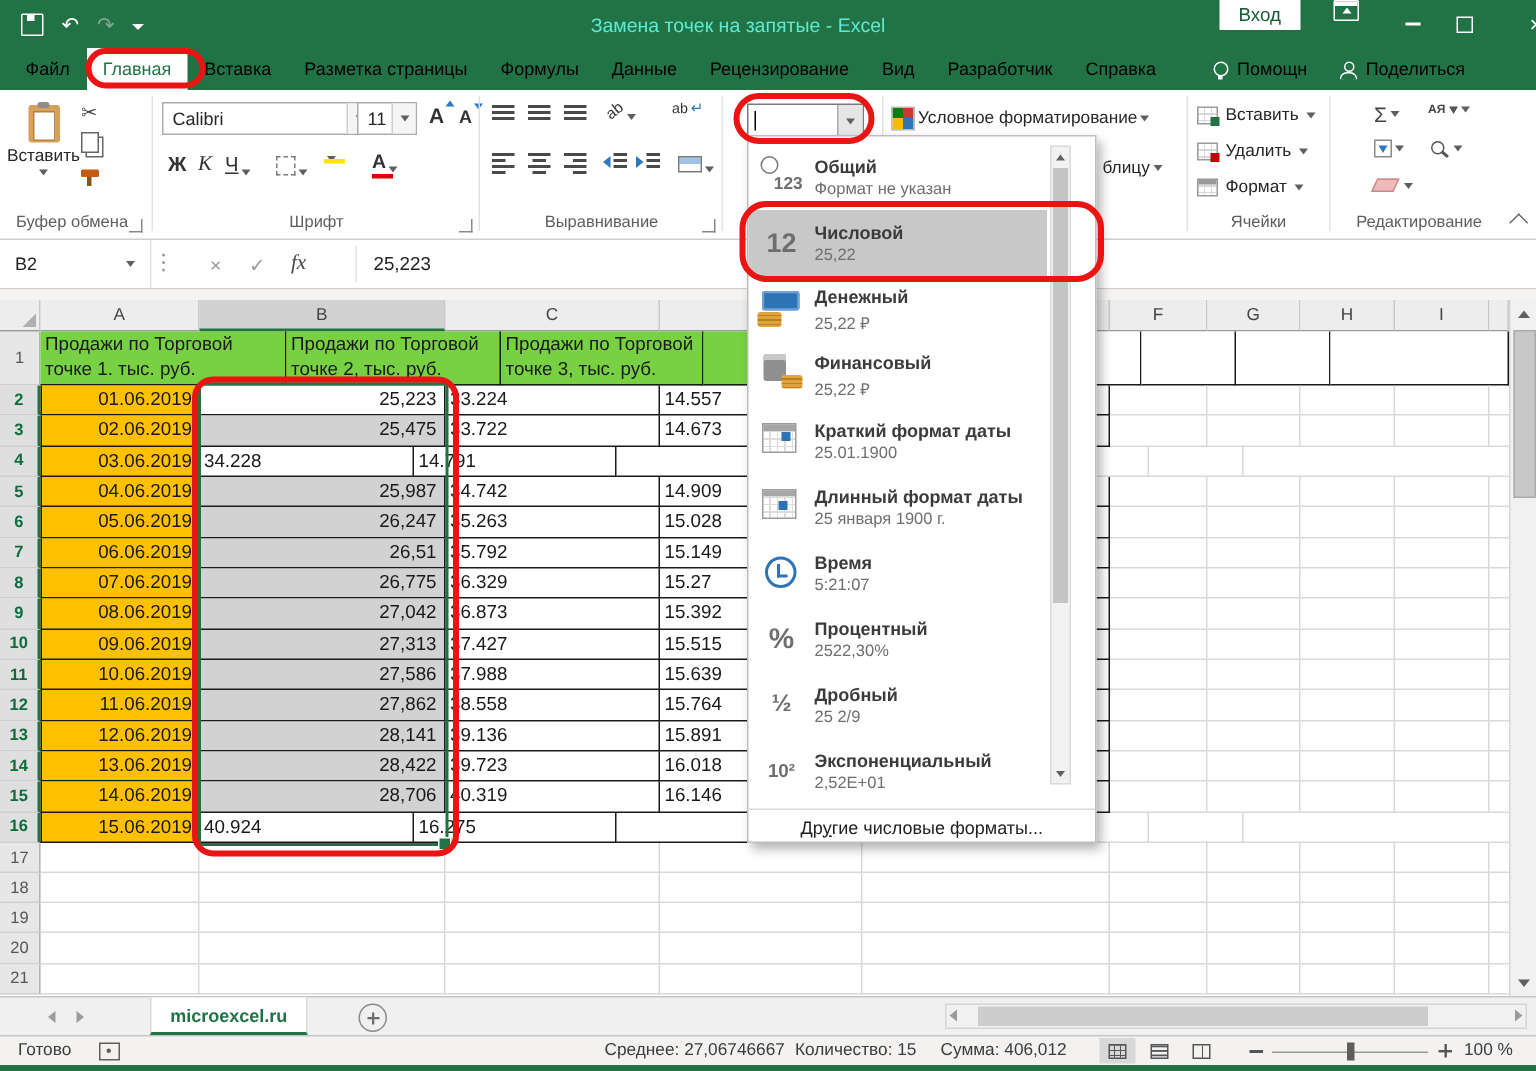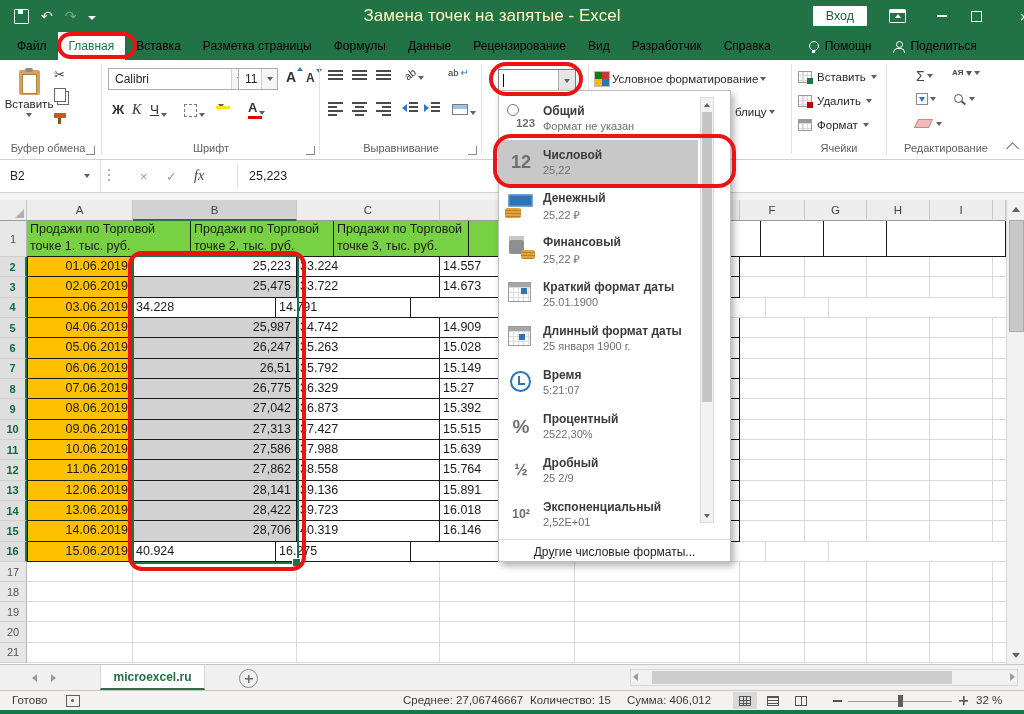--- a/index.html
+++ b/index.html
@@ -7,22 +7,22 @@
   .app{position:relative;width:1024px;height:714px;background:#fff;overflow:hidden;font-size:12px;color:#262626}
 
   
   .titlebar{position:absolute;left:0;top:0;width:100%;height:32px;background:#217346;color:#fff}
   .qat{position:absolute;left:14px;top:0;height:32px;display:flex;align-items:center;gap:12px}
   .floppy{width:13px;height:13px;border:1.5px solid #fff;border-radius:1px;position:relative}
   .floppy::after{content:"";position:absolute;left:3px;top:0;width:5px;height:4px;background:#fff}
   .uglyph{font-size:14px;color:#fff;line-height:1}
   .uglyph.dis{color:#7fa892}
   .qat-dd{width:0;height:0;border-left:4px solid transparent;border-right:4px solid transparent;border-top:4px solid #fff;position:relative;top:2px}
-  .tb-title{position:absolute;left:200px;right:240px;top:0;height:32px;display:flex;align-items:center;justify-content:center;font-size:17px;color:#fef9c3;white-space:nowrap}
-  .tb-right{position:absolute;right:0;top:0;height:32px;display:flex;align-items:center}
+  .tb-title{position:absolute;left:200px;right:240px;top:0;height:32px;display:flex;align-items:center;justify-content:center;font-size:13px;color:#5eead4;white-space:nowrap}
+  .tb-right{position:absolute;right:0;top:0;height:32px;display:flex;align-items:flex-start}
   .signin{background:#fff;color:#175B35;border:0;font-size:12.5px;font-family:inherit;padding:3px 13px;margin-right:22px}
   .rdo{width:15px;height:12px;border:1.2px solid #fff;border-radius:1px;position:relative;margin-right:22px}
   .rdo::before{content:"";position:absolute;left:0;top:0;right:0;height:3px;background:#fff}
   .rdo::after{content:"";position:absolute;left:4.5px;top:4px;width:0;height:0;border-left:3px solid transparent;border-right:3px solid transparent;border-bottom:4px solid #fff}
   .winbtn{width:32px;height:32px;display:flex;align-items:center;justify-content:center}
   .w-min{width:10px;height:1.5px;background:#fff;margin-right:4px}
   .w-max{width:9px;height:9px;border:1.2px solid #fff;margin:0 10px}
   .w-close{font-size:15px;color:#fff;margin:0 8px 0 40px}
 
   
@@ -876,21 +876,21 @@
     <span class="viewbtn" style="left:761px">
         <span class="vico pagel"></span>
       </span>
     <span class="viewbtn" style="left:789px">
         <span class="vico pageb"></span>
       </span>
     <span class="zminus"></span>
     <span class="ztrack"></span>
     <span class="zthumb"></span>
     <span class="zplus"></span>
-    <span class="st" style="left:976px">32 %</span>
+    <span class="st" style="left:976px">100 %</span>
   </div>
   <div class="bstrip"></div>
 
   <div class="ndd">
     <div class="dd-items">
 
         <div class="dd-item">
           <span class="dd-ic ic-general">
             <span class="ict">123</span>
           </span>

